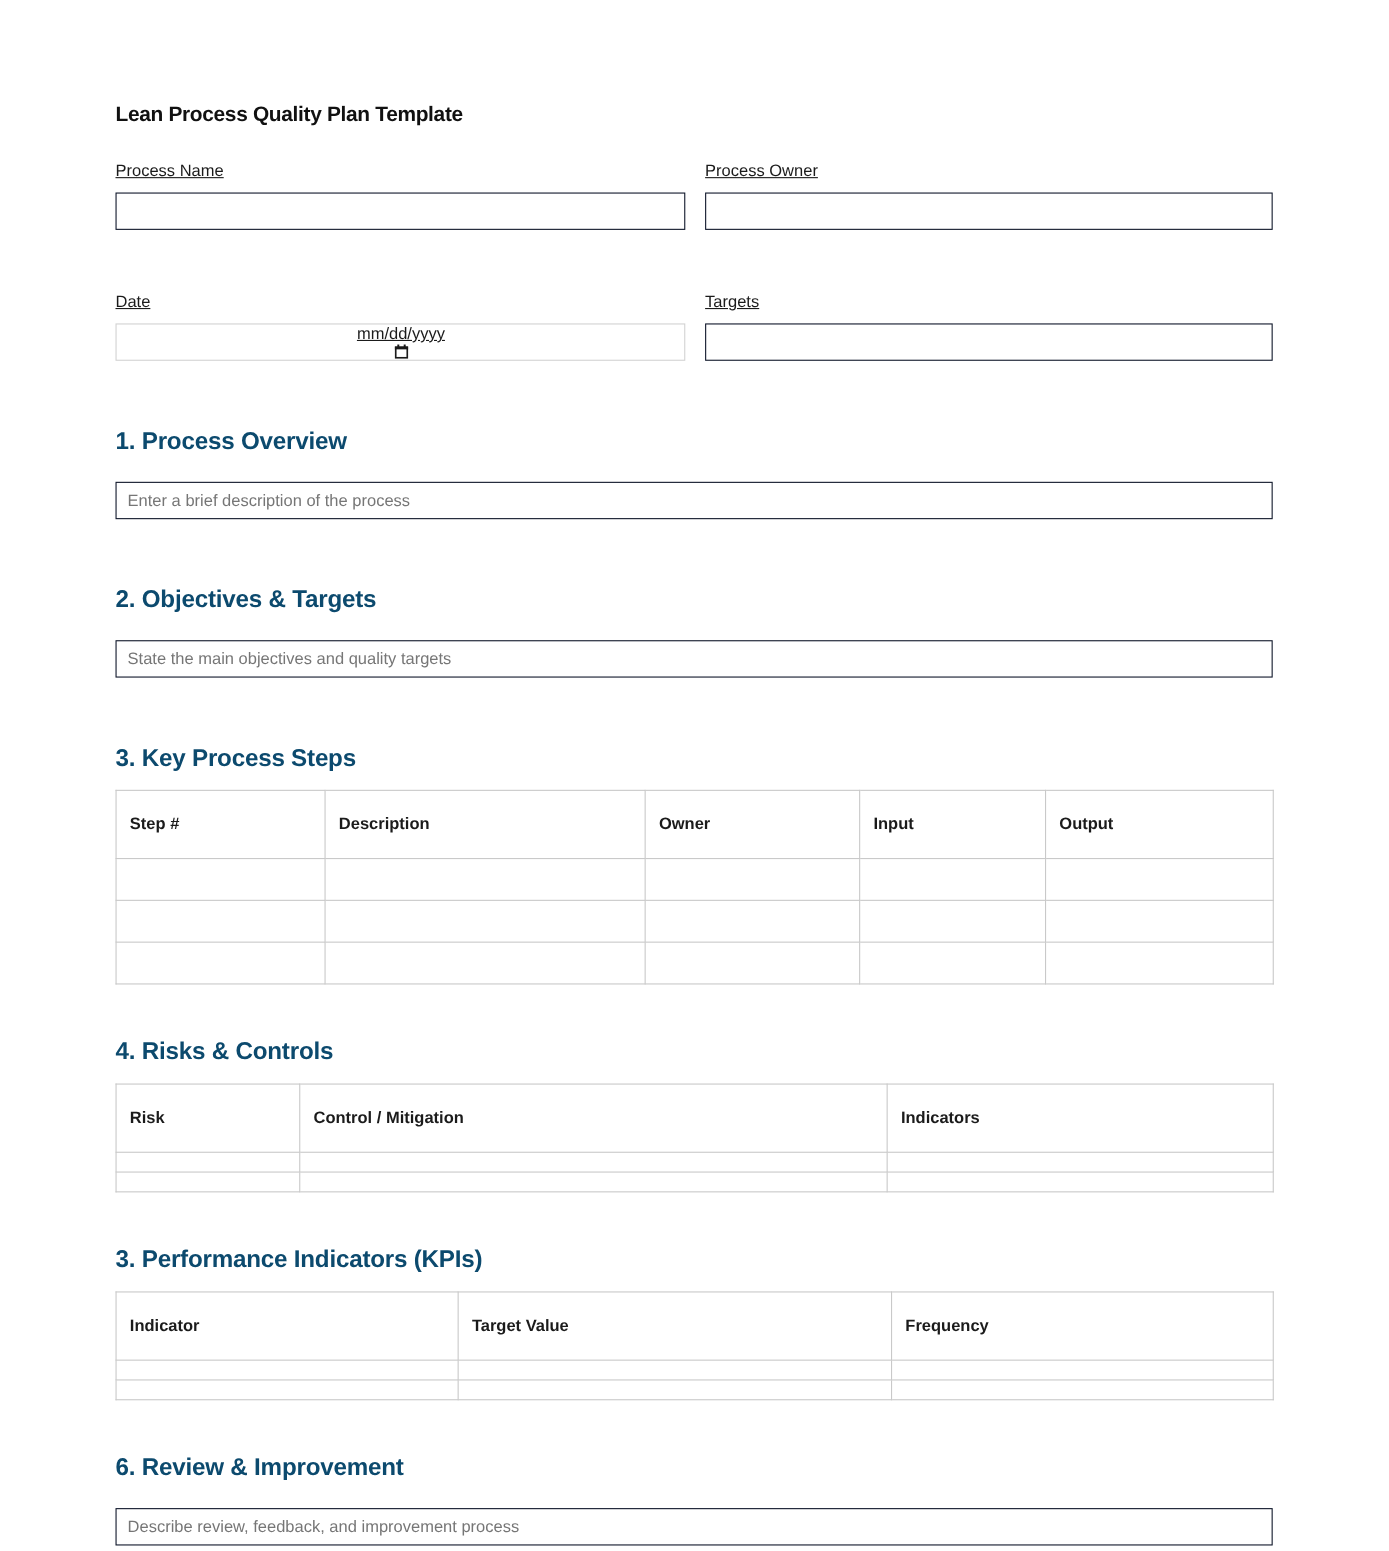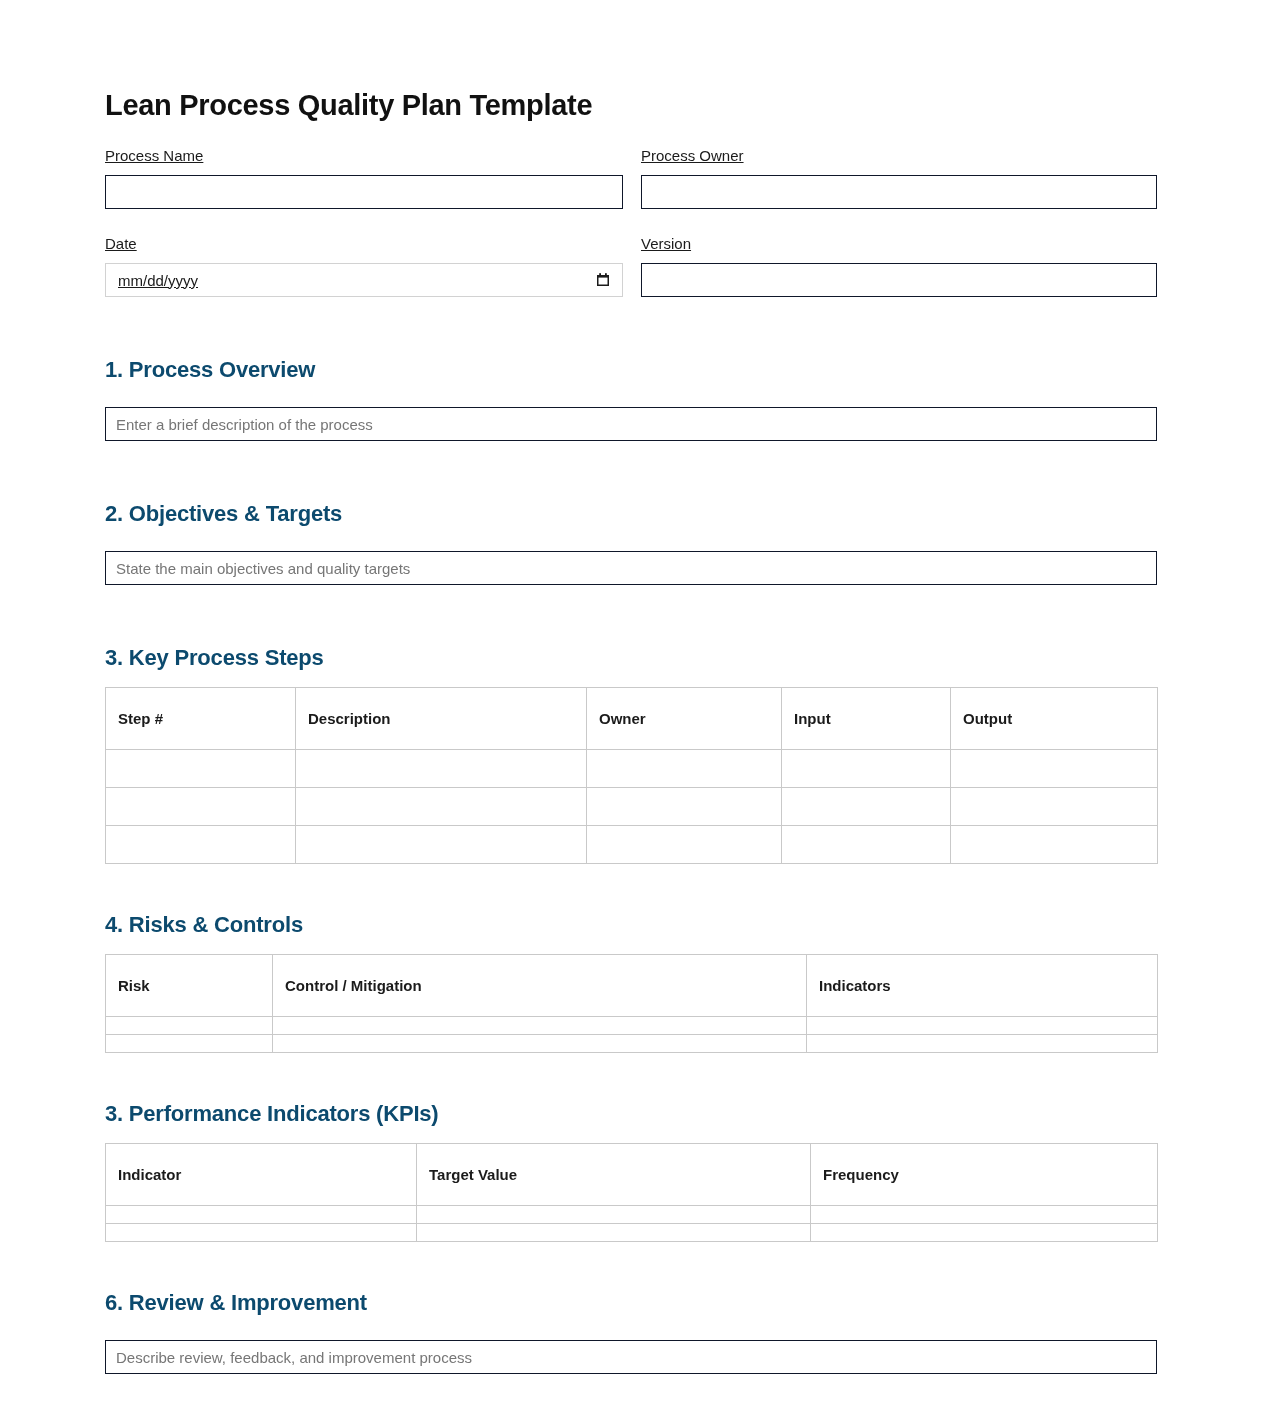--- a/index.html
+++ b/index.html
@@ -9,34 +9,34 @@
     min-height: 1410px;
     font-family: "Liberation Sans", "DejaVu Sans", sans-serif;
     color: #1b1b1b;
   }
   .page {
     width: 1052px;
     margin-left: 105px;
     padding-top: 88px;
   }
   h1 {
-    font-size: 29px;
+    font-size: 19px;
     line-height: 34px;
     font-weight: 700;
     letter-spacing: -0.3px;
     color: #111111;
     margin: 0 0 24px 0;
   }
   .grid2 {
     display: grid;
     grid-template-columns: 518px 516px;
     column-gap: 18px;
     text-decoration: underline;
   }
-  .grid2 + .grid2 { margin-top: 25px; }
+  .grid2 + .grid2 { margin-top: 56px; }
   .field-label {
     display: block;
     font-size: 15px;
     line-height: 20px;
     margin-bottom: 9px;
     color: #1b1b1b;
   }
   .text-input {
     width: 100%;
     height: 34px;
@@ -55,20 +55,21 @@
     height: 34px;
     border: 1px solid #d2d2d2;
     background: #ffffff;
     display: flex;
     align-items: center;
     justify-content: space-between;
     padding: 0 11px 0 12px;
     font-size: 15px;
     color: #1b1b1b;
     cursor: default;
+    flex-direction: column;
   }
   .section { margin-top: 58px; }
   .section.tight { margin-top: 46px; }
   h2 {
     font-size: 22px;
     line-height: 30px;
     font-weight: 700;
     color: #0c4a6e;
     margin: 0;
     letter-spacing: -0.2px;
@@ -121,21 +122,21 @@
           <svg width="16" height="16" viewBox="0 0 16 16" aria-hidden="true">
             <rect x="2.75" y="3.75" width="10.5" height="9.5" fill="none" stroke="#1b1b1b" stroke-width="1.5"></rect>
             <rect x="2" y="3" width="12" height="2.6" fill="#1b1b1b"></rect>
             <rect x="4.2" y="1.2" width="1.8" height="2.6" fill="#1b1b1b"></rect>
             <rect x="10" y="1.2" width="1.8" height="2.6" fill="#1b1b1b"></rect>
           </svg>
         </span>
       </div>
     </div>
     <div>
-      <span class="field-label">Version</span>
+      <span class="field-label">Targets</span>
       <input type="text" class="text-input" value="" style="">
     </div>
   </div>
 
   <div class="section">
     <h2>1. Process Overview</h2>
     <div class="wide-field">
       <input type="text" class="text-input" placeholder="Enter a brief description of the process" style="">
     </div>
   </div>

